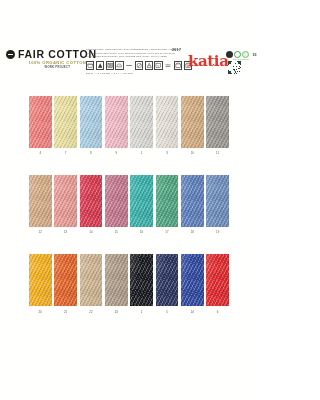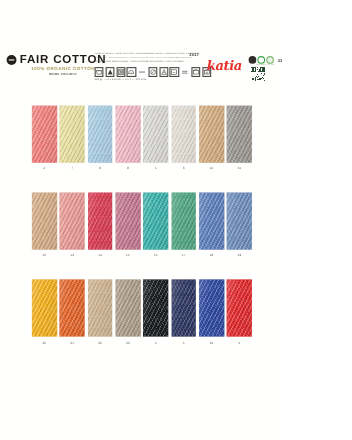--- a/index.html
+++ b/index.html
@@ -140,23 +140,22 @@
     color: #3a3834;
     letter-spacing: 0.3px;
   }
 
   
   .katia {
     position: absolute;
     left: 188px;
     top: 12px;
     font-family: "DejaVu Serif", serif;
-    font-size: 12px;
+    font-size: 15px;
     font-weight: bold;
-    font-style: italic;
     color: #e8322c;
     letter-spacing: -0.4px;
     line-height: 1;
   }
 
   
   .ecoblock {
     position: absolute;
     left: 226px;
     top: 9px;

